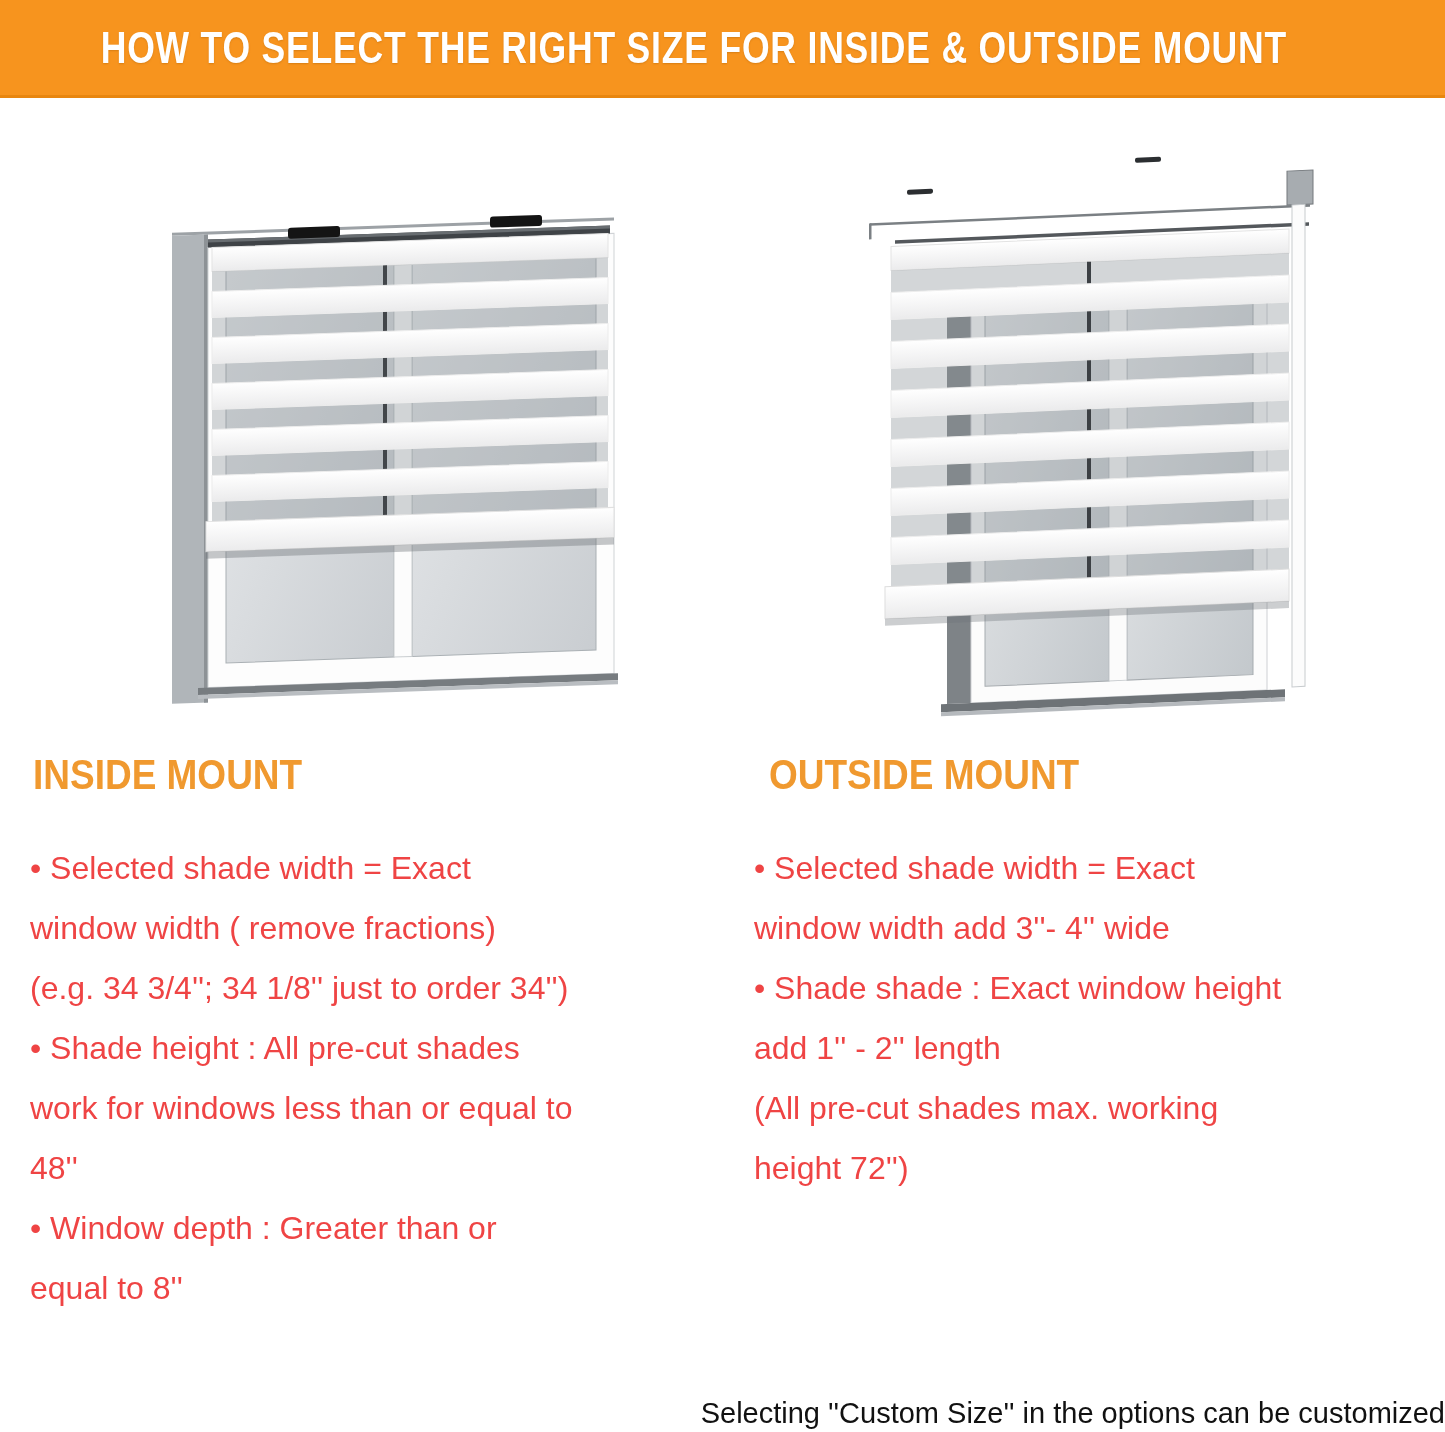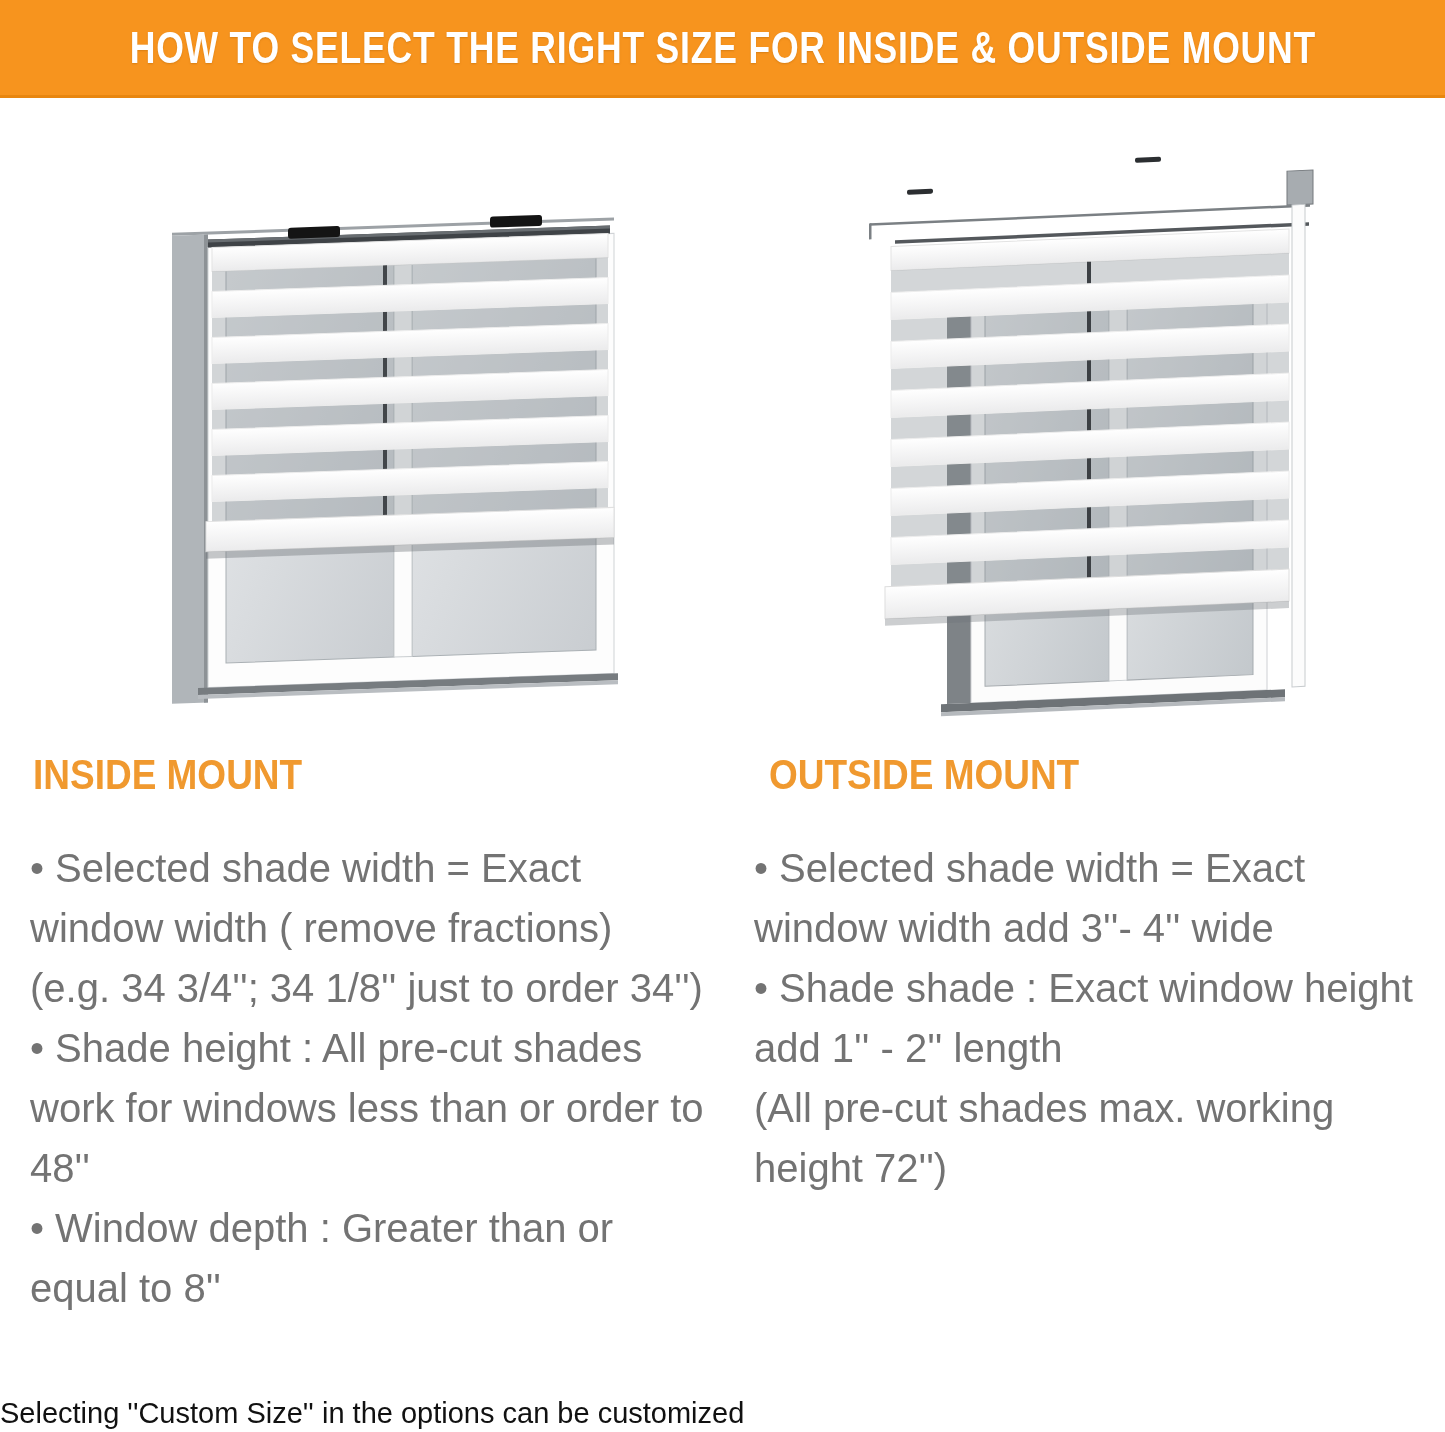--- a/index.html
+++ b/index.html
@@ -11,21 +11,21 @@
     font-family: "Liberation Sans", sans-serif;
     overflow: hidden;
   }
 
   
   #banner {
     position: absolute; left: 0; top: 0;
     width: 1445px; height: 95px;
     background: #F7941E;
     border-bottom: 3px solid #e8860f;
-    display: flex; align-items: center; justify-content: center;
+    display: flex; align-items: center; justify-content: flex-end;
   }
   #banner .title {
     color: #ffffff;
     font-size: 45px;
     font-weight: 700;
     white-space: nowrap;
     letter-spacing: 1px;
     transform: scaleX(0.79);
     transform-origin: center;
     text-shadow: 0 1px 2px rgba(160,90,0,0.35);
@@ -43,31 +43,31 @@
     font-size: 43px;
     font-weight: 700;
     white-space: nowrap;
     transform: scaleX(0.86);
     transform-origin: left center;
   }
   #heading-inside  { left: 33px;  top: 750px; }
   #heading-outside { left: 769px; top: 750px; }
 
   
-  .lines { position: absolute; color: #737373; font-size: 40px; }
+  .lines { position: absolute; color: #ef4444; font-size: 32px; }
   .lines .line { height: 60px; line-height: 60px; white-space: nowrap; }
   #lines-inside  { left: 30px;  top: 838px; }
   #lines-outside { left: 754px; top: 838px; }
 
   
   #footer-note {
     position: absolute;
     left: 0; bottom: 2px;
     width: 1445px;
-    text-align: left;
+    text-align: right;
     color: #111111;
     font-size: 29px;
     white-space: nowrap;
   }
 </style>
 </head>
 <body>
 
 <div id="page">
 
@@ -229,21 +229,21 @@
   </div>
 
   <div class="mount-heading" id="heading-inside">INSIDE MOUNT</div>
   <div class="mount-heading" id="heading-outside">OUTSIDE MOUNT</div>
 
   <div class="lines" id="lines-inside">
     <div class="line">• Selected shade width = Exact</div>
     <div class="line">window width ( remove fractions)</div>
     <div class="line">(e.g. 34 3/4''; 34 1/8'' just to order 34'')</div>
     <div class="line">• Shade height : All pre-cut shades</div>
-    <div class="line">work for windows less than or order to</div>
+    <div class="line">work for windows less than or equal to</div>
     <div class="line">48''</div>
     <div class="line">• Window depth : Greater than or</div>
     <div class="line">equal to 8''</div>
   </div>
 
   <div class="lines" id="lines-outside">
     <div class="line">• Selected shade width = Exact</div>
     <div class="line">window width add 3''- 4'' wide</div>
     <div class="line">• Shade shade : Exact window height</div>
     <div class="line">add 1'' - 2'' length</div>

